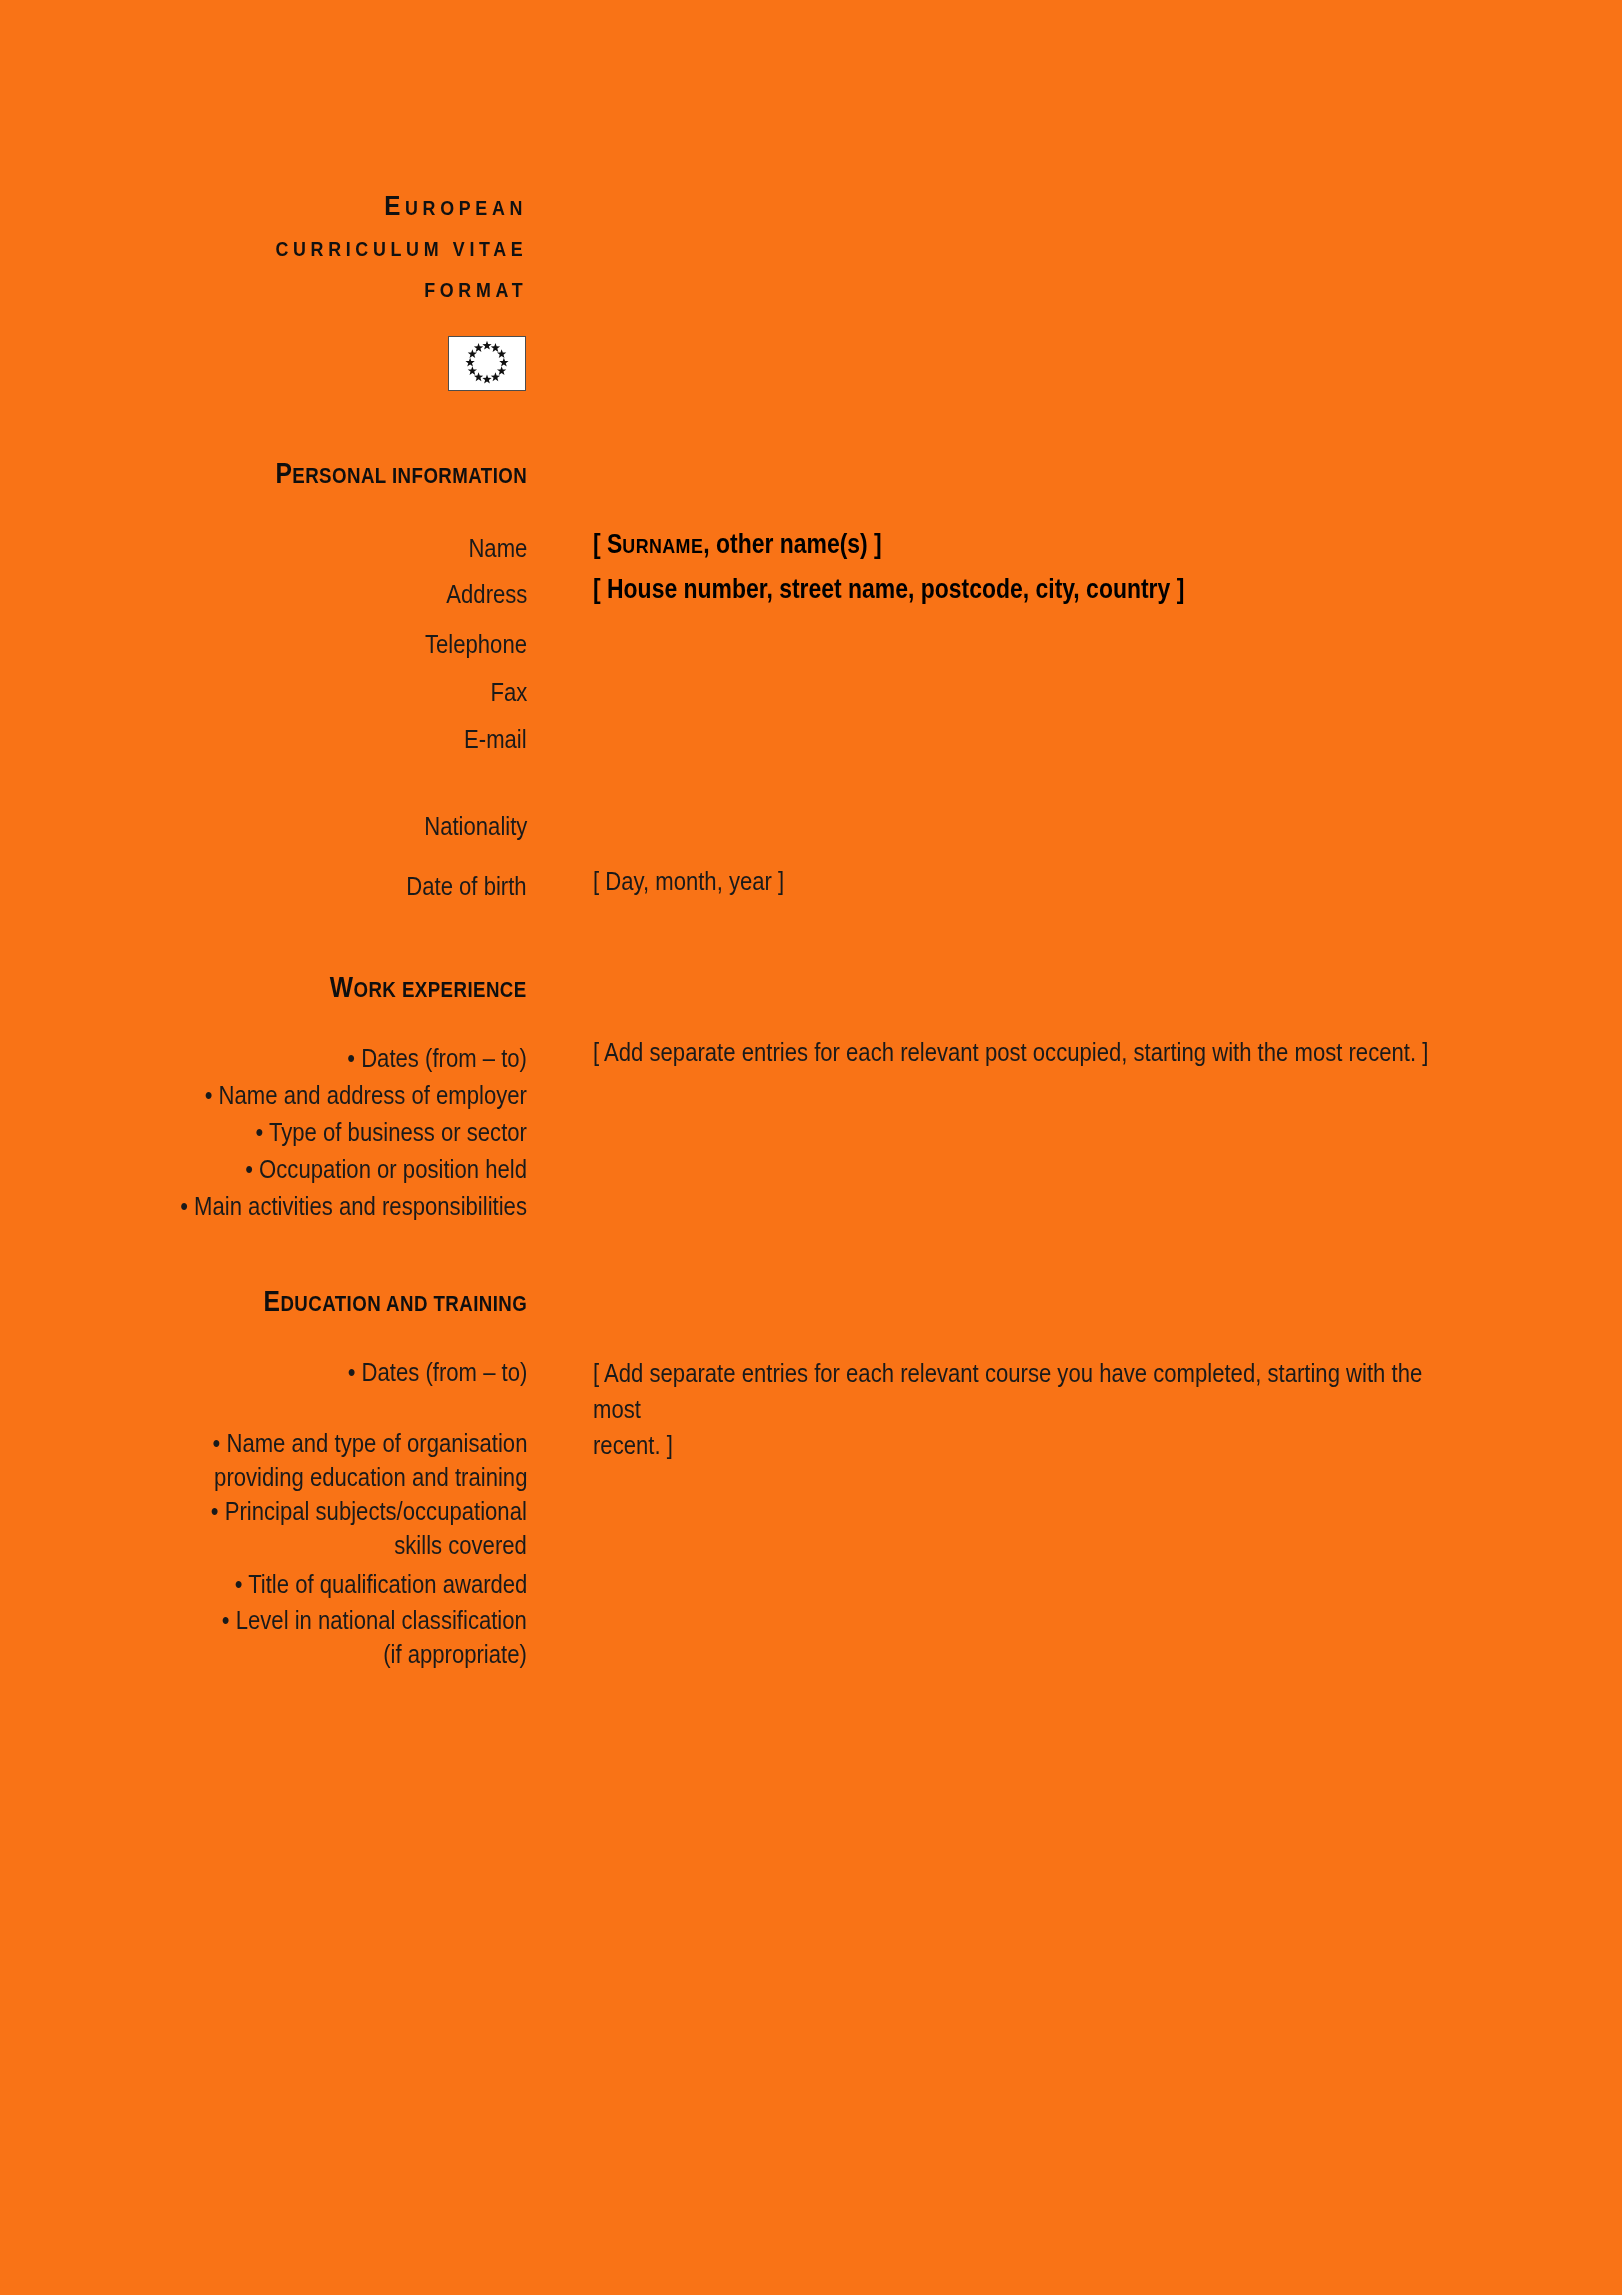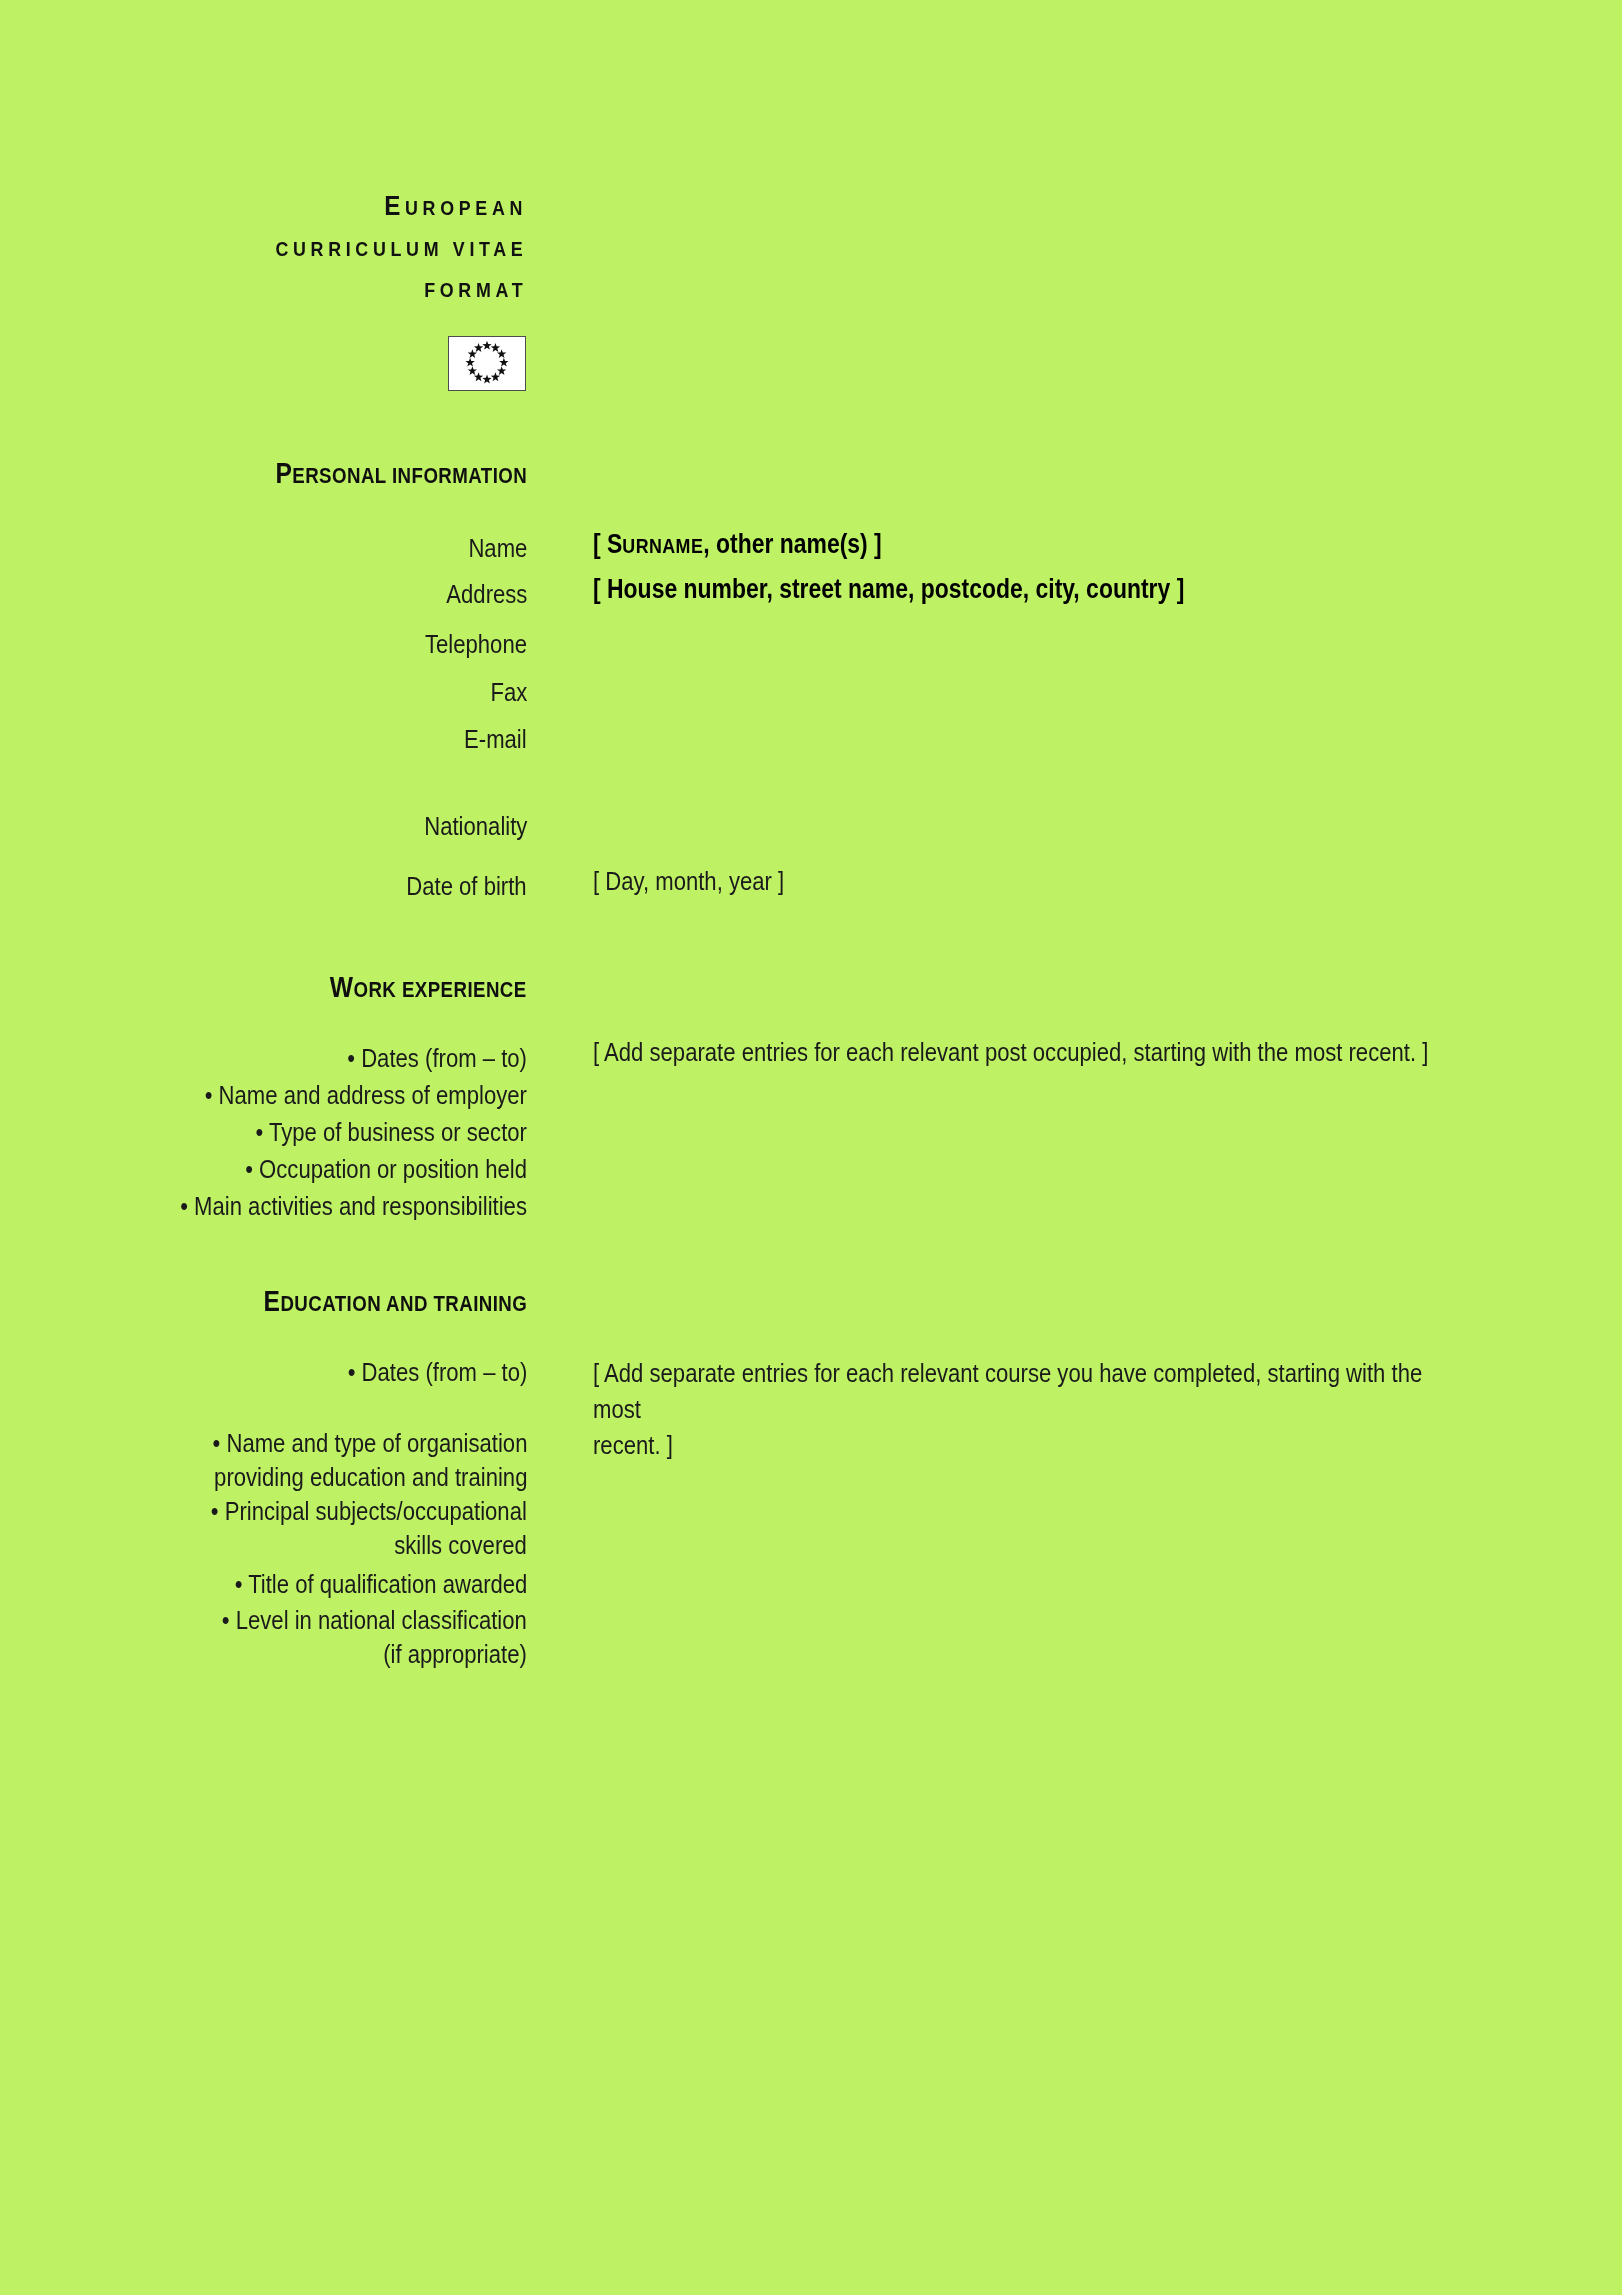--- a/index.html
+++ b/index.html
@@ -1,17 +1,17 @@
 <!DOCTYPE html>
 <html style="font-size:14.7px"><head>
 <meta charset="utf-8">
 <style>
   html,body { margin:0; padding:0; background:#ffffff; }
   .page {
-    position:relative; width:1623px; height:2296px; background:#bef264;
+    position:relative; width:1623px; height:2296px; background:#f97316;
     font-family:"Liberation Sans", sans-serif; color:#161616; overflow:hidden;
   }
   
   .sq-r { transform:scaleX(0.85); transform-origin:100% 0; }
   .sq-l { transform:scaleX(0.85); transform-origin:0 0; }
 
   .abs { position:absolute; }
   .right-col-anchor { right:1096px; text-align:right; }
   .left-col-anchor  { left:593px; text-align:left; }
 

